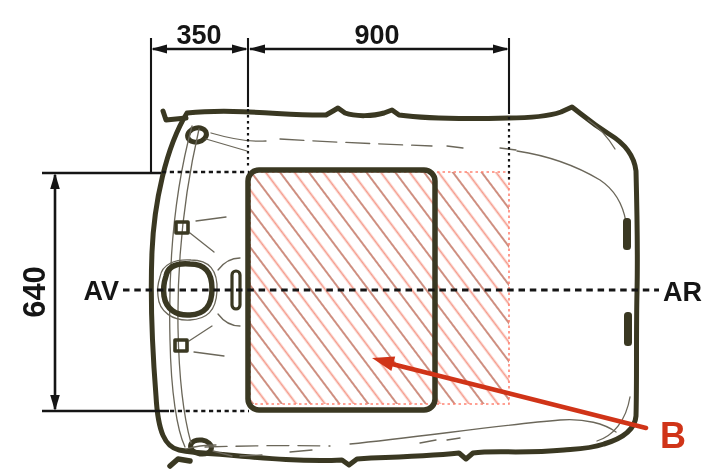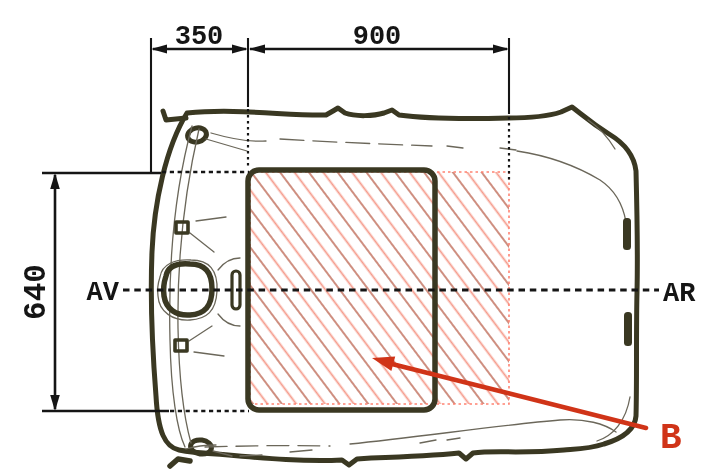--- a/index.html
+++ b/index.html
@@ -1,17 +1,17 @@
 <!DOCTYPE html>
 <html style="--bg: #ffffff; --outline: #3a3822; --sketch: #6b675a; --dim: #151515; --accent: #d03418; --hatch-dark: #b4523c; --hatch-light: #f59a8a; --zone-border: #ff8272;"><head>
 <meta charset="utf-8">
 <style>
   html,body{margin:0;padding:0;background:#fff;}
   .stage{position:relative;width:709px;height:473px;background:var(--bg,#fff);overflow:hidden;
-         font-family:Liberation Mono, monospace;}
+         font-family:Liberation Sans, sans-serif;}
   svg{display:block;}
   
   .outline{stroke:var(--outline);fill:none;stroke-linecap:round;stroke-linejoin:round;}
   .outline-fill{fill:var(--outline);stroke:none;}
   .sketch{stroke:var(--sketch);fill:none;stroke-width:1.3;stroke-linecap:round;}
   
   .dim{stroke:var(--dim);fill:none;stroke-width:2.6;}
   .dim-thin{stroke:var(--dim);fill:none;stroke-width:2.1;}
   .dim-head{fill:var(--dim);stroke:none;}
   .dotted{stroke:var(--dim);fill:none;stroke-width:2.2;stroke-dasharray:2.6 3.4;}

